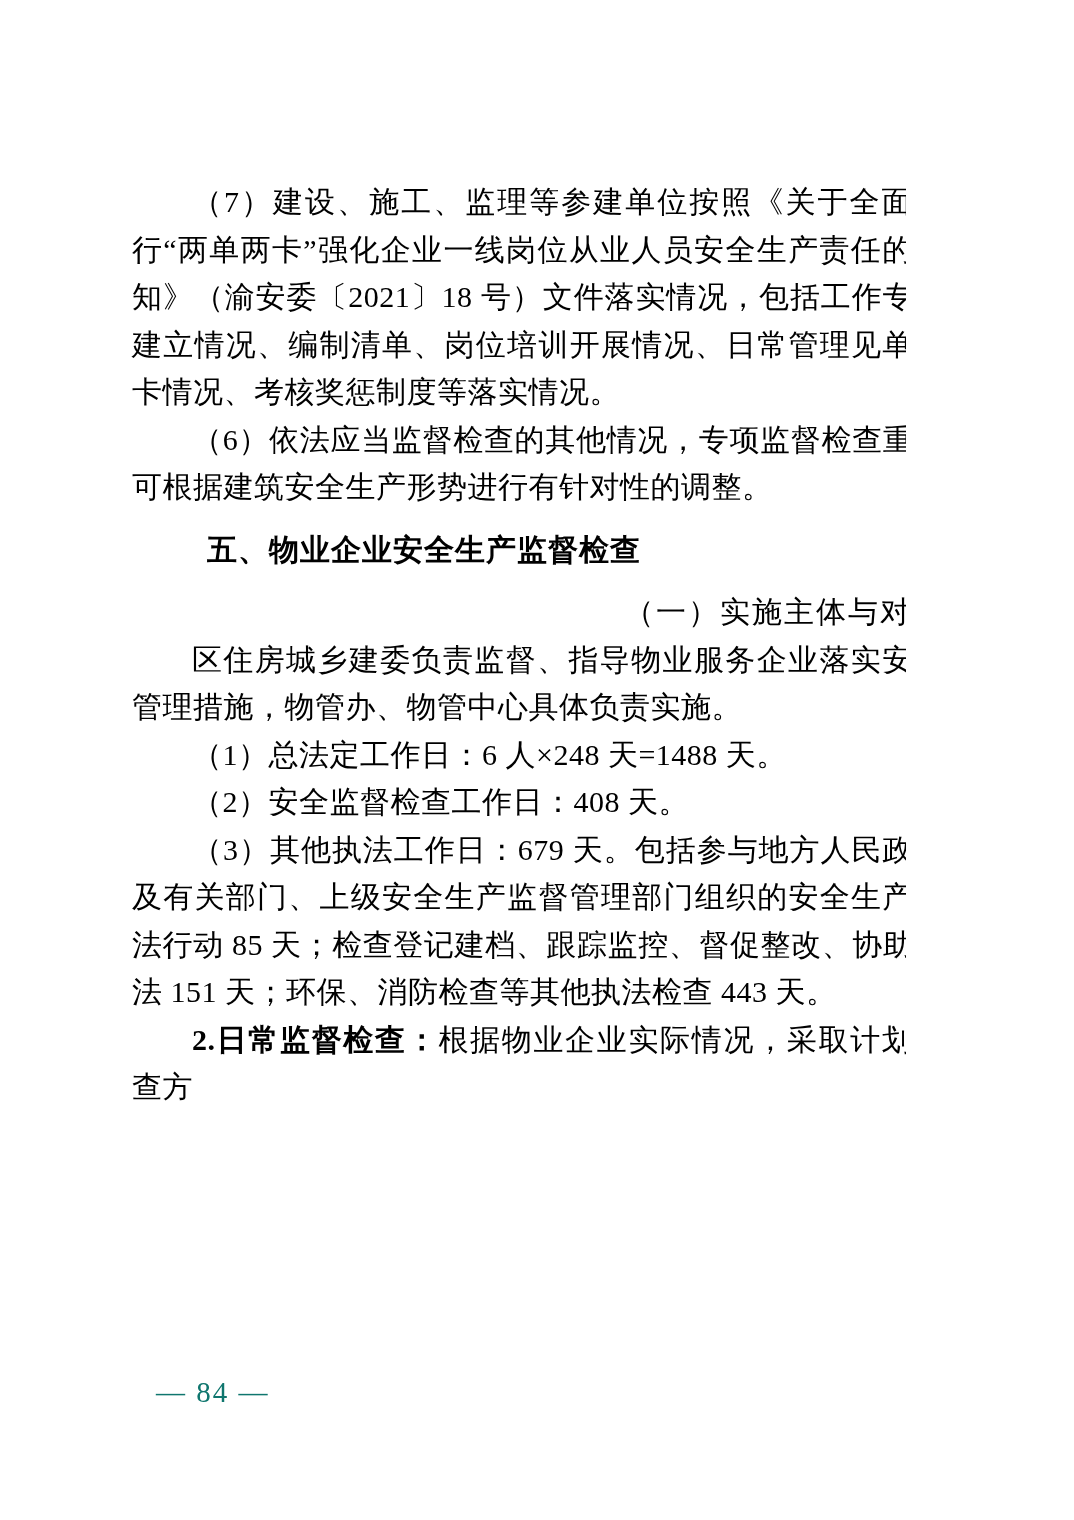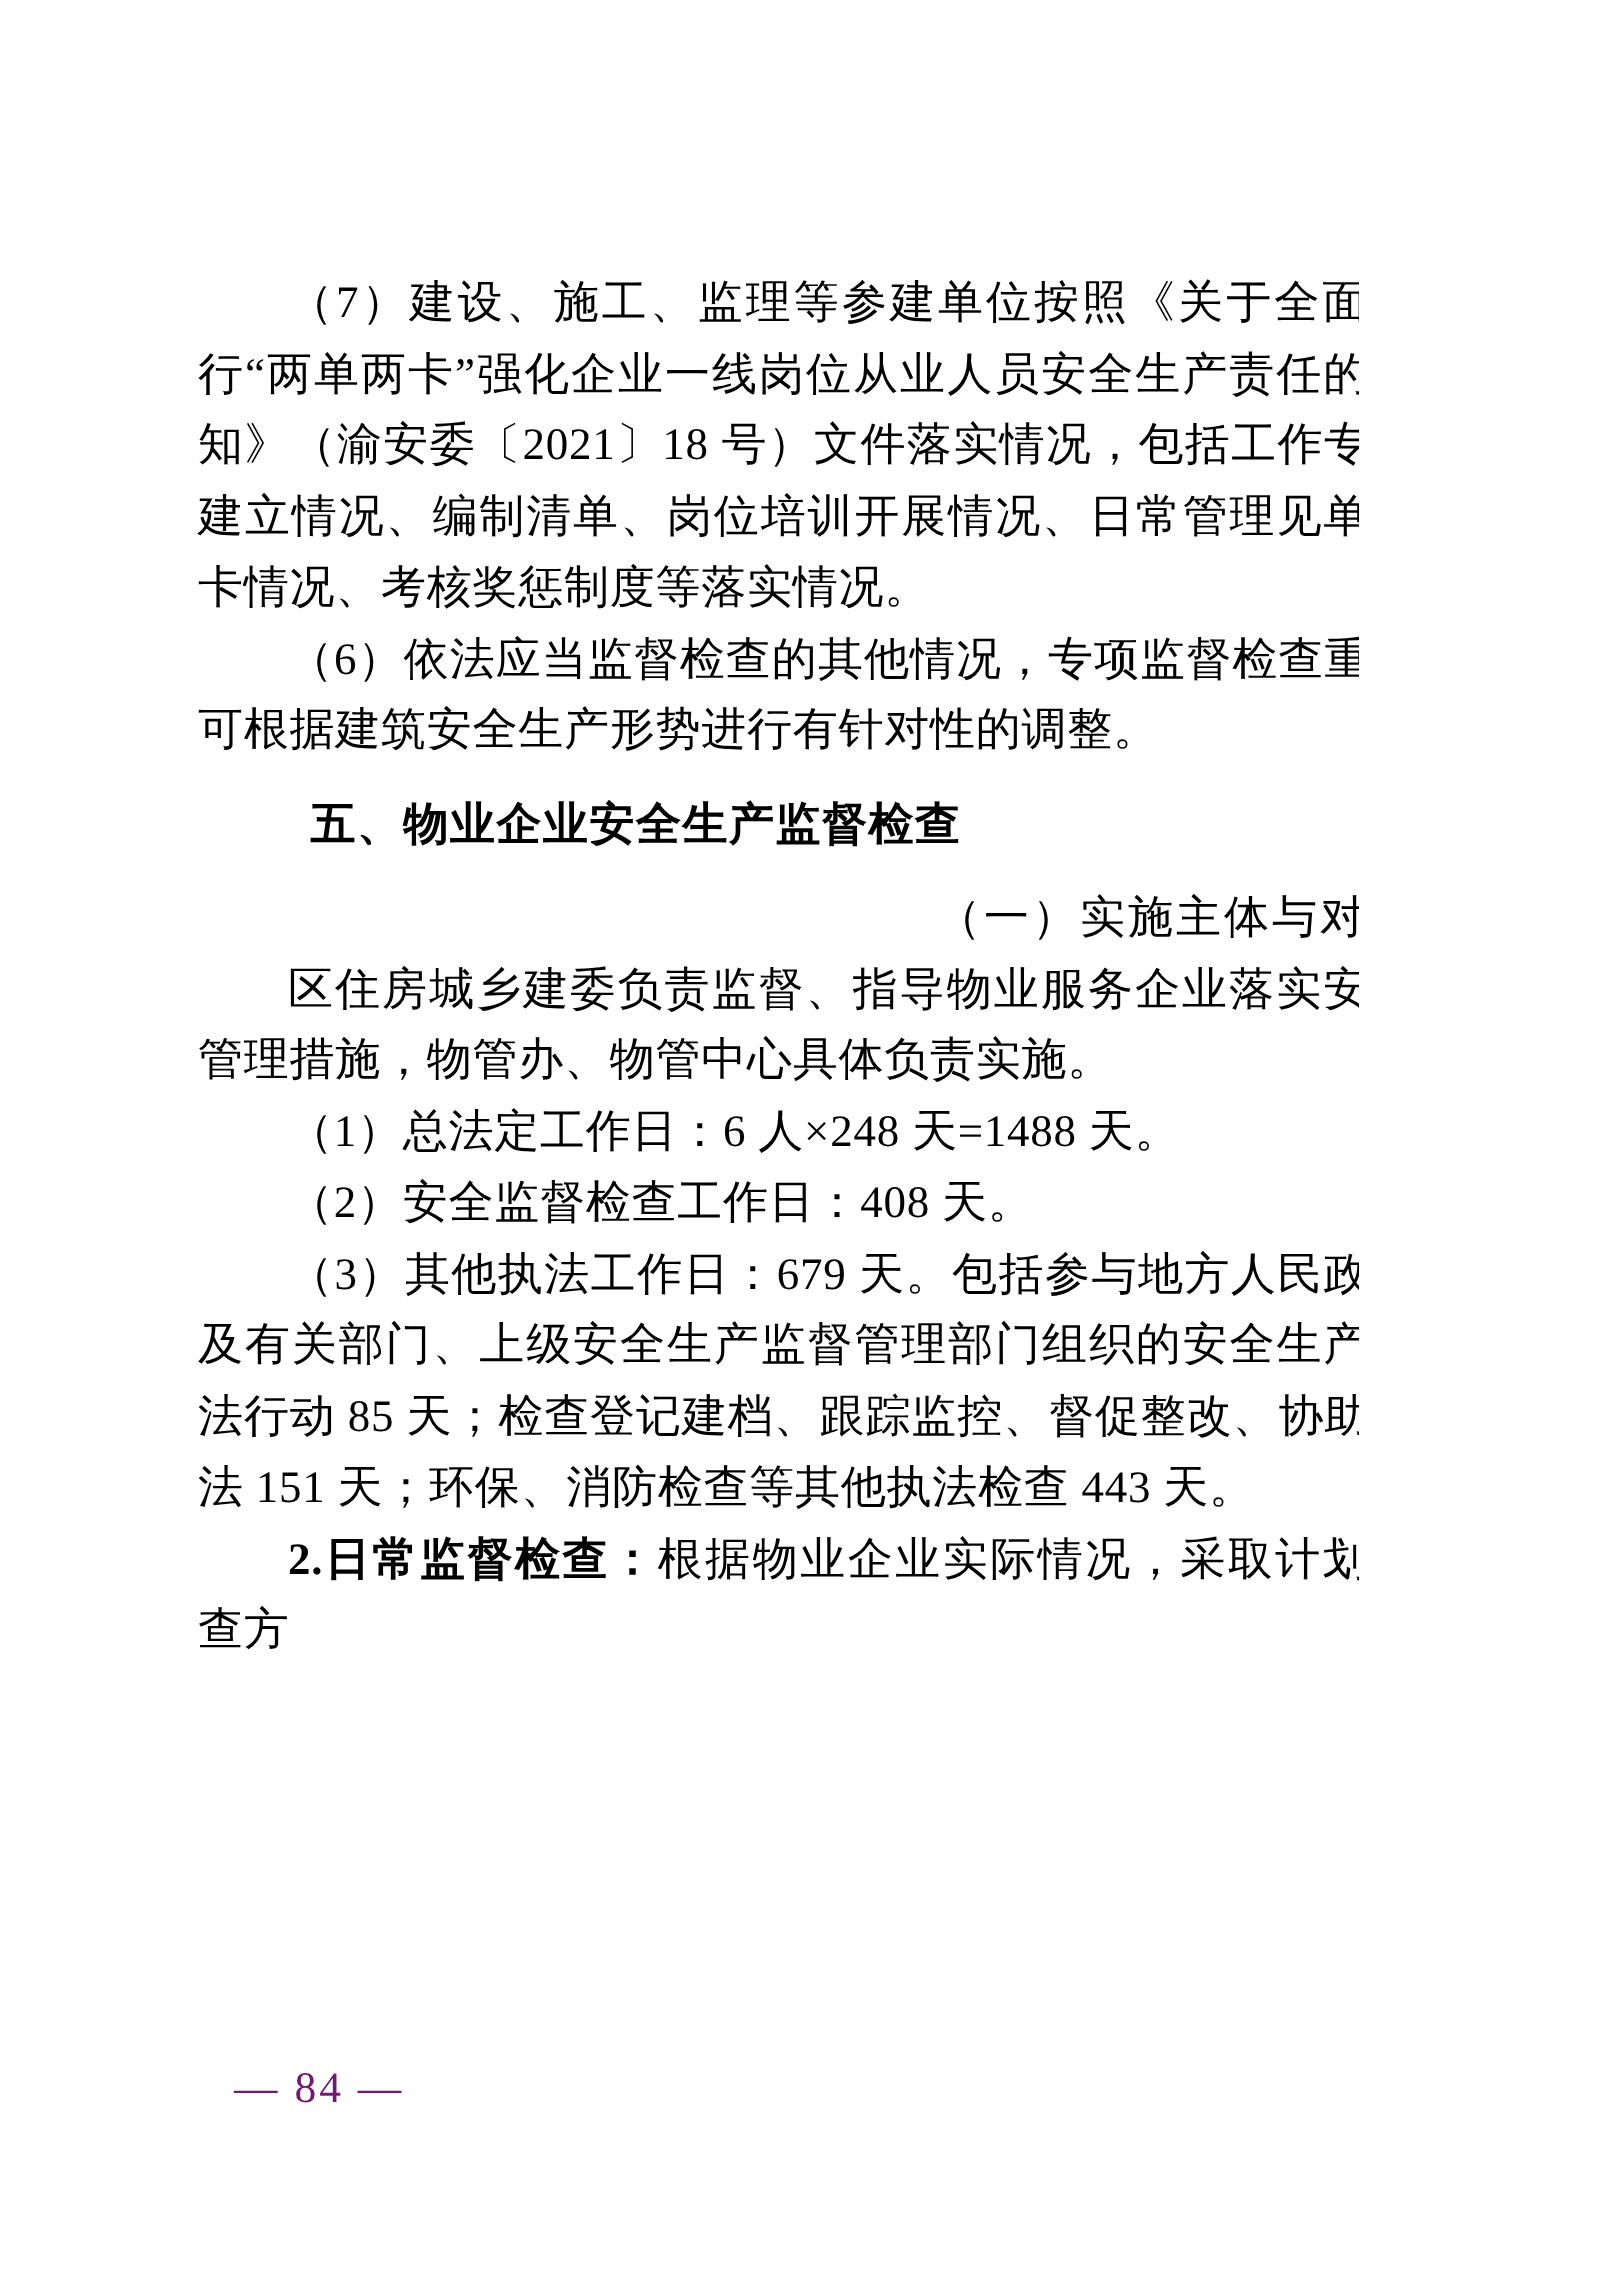--- a/index.html
+++ b/index.html
@@ -52,21 +52,21 @@
   .lead-bold {
     font-weight: bold;
   }
   .footer-pagenum {
     position: absolute;
     left: 156px;
     top: 1372px;
     font-size: 29px;
     line-height: 40px;
     letter-spacing: 2px;
-    color: #701a75;
+    color: #0f766e;
   }
 </style>
 </head>
 <body>
 
 <div class="page">
   <div class="content">
 
     <p class="body-para">（7）建设、施工、监理等参建单位按照《关于全面推行“两单两卡”强化企业一线岗位从业人员安全生产责任的通知》（渝安委〔2021〕18 号）文件落实情况，包括工作专班建立情况、编制清单、岗位培训开展情况、日常管理见单见卡情况、考核奖惩制度等落实情况。</p>
 

